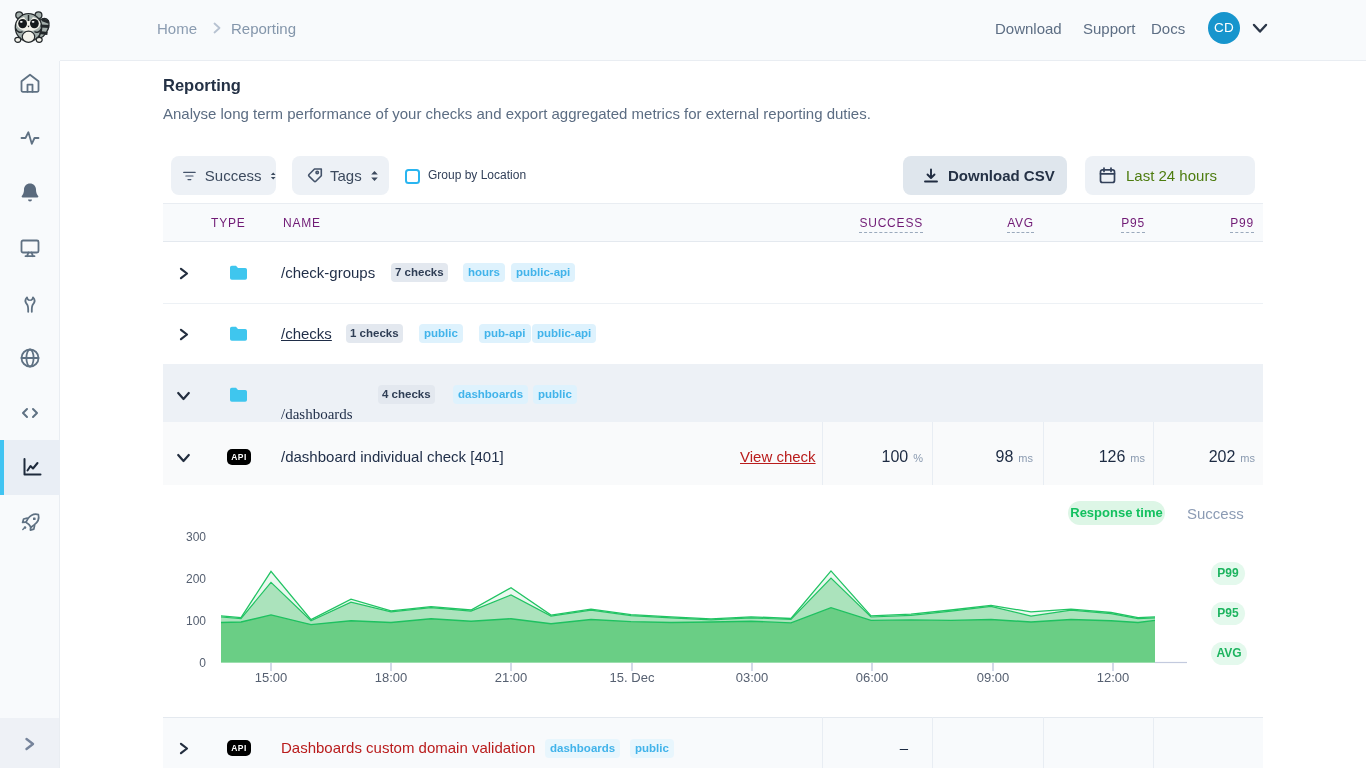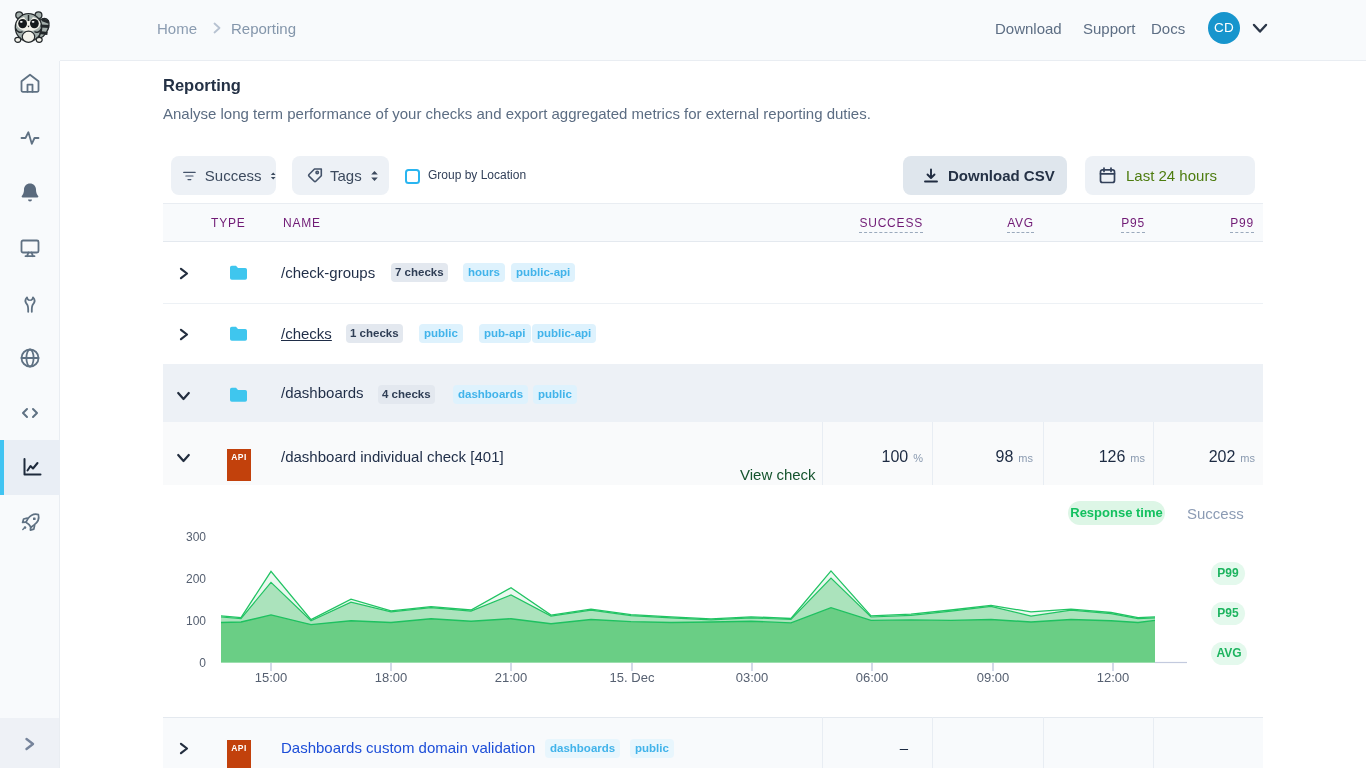--- a/index.html
+++ b/index.html
@@ -23,22 +23,22 @@
 #desc { position:absolute; left:163px; top:105px; font-size:15px; color:#5c6d83; }
 .btn { position:absolute; top:156px; height:39px; background:#edf1f6; border-radius:8px;
   display:flex; align-items:center; font-size:15px; color:#3c4a5e; }
 .hdrcell { position:absolute; top:12px; font-size:12px; color:#701a75; letter-spacing:0.8px; }
 .hdrdash { border-bottom:1px dashed #9aa9bc; padding-bottom:2px; }
 .name { position:absolute; left:281px; font-size:15px; font-weight:500; color:#1f2d47; }
 .cbadge { position:absolute; height:19px; background:#e3e8ef; border-radius:4px;
   font-size:11.5px; font-weight:700; color:#2f3e55; line-height:19px; padding:0 4px; }
 .tag { position:absolute; height:19px; background:#def2fd; border-radius:4px;
   font-size:11.5px; font-weight:700; color:#41b3ea; line-height:19px; padding:0 5px; }
-.apibadge { position:absolute; left:227px; width:24px; height:32px; background:#c2410c;
-  border-radius:0; color:#fff; font-size:8.5px; font-weight:700; letter-spacing:0.4px;
+.apibadge { position:absolute; left:227px; width:24px; height:16px; background:#000000;
+  border-radius:5px; color:#fff; font-size:8.5px; font-weight:700; letter-spacing:0.4px;
   text-align:center; line-height:16px; }
 .vline { position:absolute; width:1px; background:#e8edf3; }
 .num { position:absolute; font-size:15px; color:#1c2a42; text-align:right; }
 .unit { font-size:11px; color:#8a9ab0; margin-left:5px; }
 .gpill { position:absolute; height:23px; border-radius:12px; background:#e4f9ed;
   color:#1db45f; font-size:12px; font-weight:700; line-height:23px; text-align:center; }
 </style>
 </head>
 <body>
 <div id="topbar"></div>
@@ -217,32 +217,32 @@
 <span class="tag" style="left:532px; top:324px;">public-api</span>
 <div class="abs" style="left:163px; top:364px; width:1100px; height:1px; background:#edf1f5;"></div>
 
 <div class="abs" style="left:163px; top:364px; width:1100px; height:58px; background:#edf1f6;"></div>
 <svg class="abs" style="left:176px; top:389px;" width="15" height="13" viewBox="0 0 15 13">
     <polyline points="2.2,4 7.5,10 12.8,4" fill="none" stroke="#232e3f" stroke-width="2.2" stroke-linecap="round" stroke-linejoin="round"></polyline>
   </svg>
 <svg class="abs" style="left:230px; top:387px;" width="17" height="15" viewBox="0 0 17 15">
     <path d="M0 2.5 A1.8 1.8 0 0 1 1.8 0.7 H6 L8 3 H15.2 A1.8 1.8 0 0 1 17 4.8 V13 A1.8 1.8 0 0 1 15.2 14.8 H1.8 A1.8 1.8 0 0 1 0 13 Z" fill="#3fc6ee"></path>
   </svg>
-<span class="name" style="top:384px;">/dashboards</span>
+<span class="name" style="top:406px;font-family:Liberation Serif, serif;">/dashboards</span>
 <span class="cbadge" style="left:378px; top:385px;">4 checks</span>
 <span class="tag" style="left:453px; top:385px;">dashboards</span>
 <span class="tag" style="left:533px; top:385px;">public</span>
 
 <div class="abs" style="left:163px; top:422px; width:1100px; height:63px; background:#f9fafb;"></div>
 <svg class="abs" style="left:176px; top:451px;" width="15" height="13" viewBox="0 0 15 13">
     <polyline points="2.2,4 7.5,10 12.8,4" fill="none" stroke="#232e3f" stroke-width="2.2" stroke-linecap="round" stroke-linejoin="round"></polyline>
   </svg>
 <span class="apibadge" style="top:449px;">API</span>
 <span class="name" style="top:448px; font-weight:400; color:#22304a;">/dashboard individual check [401]</span>
-<span class="abs" style="left:740px; top:448px; font-size:15px; color:#14532d; margin-top:18px;">View check</span>
+<span class="abs" style="left:740px; top:448px; font-size:15px; color:#b91c1c; text-decoration:underline;">View check</span>
 <div class="vline" style="left:822px; top:422px; height:63px;"></div>
 <div class="vline" style="left:932px; top:422px; height:63px;"></div>
 <div class="vline" style="left:1043px; top:422px; height:63px;"></div>
 <div class="vline" style="left:1153px; top:422px; height:63px;"></div>
 <div class="num" style="right:1366px; top:448px;"></div>
 <div class="abs" style="left:823px; top:448px; width:100px; text-align:right; font-size:16px; color:#1c2a42;">100<span class="unit">%</span></div>
 <div class="abs" style="left:933px; top:448px; width:100px; text-align:right; font-size:16px; color:#1c2a42;">98<span class="unit">ms</span></div>
 <div class="abs" style="left:1045px; top:448px; width:100px; text-align:right; font-size:16px; color:#1c2a42;">126<span class="unit">ms</span></div>
 <div class="abs" style="left:1155px; top:448px; width:100px; text-align:right; font-size:16px; color:#1c2a42;">202<span class="unit">ms</span></div>
 
@@ -285,20 +285,20 @@
 </svg>
 <div class="gpill" style="left:1211px; top:562px; width:34px;">P99</div>
 <div class="gpill" style="left:1211px; top:602px; width:34px;">P95</div>
 <div class="gpill" style="left:1211px; top:642px; width:36px;">AVG</div>
 
 <div class="abs" style="left:163px; top:717px; width:1100px; height:51px; background:#f8fafc; border-top:1px solid #e4e9ef;"></div>
 <svg class="abs" style="left:177px; top:742px;" width="13" height="13" viewBox="0 0 13 13">
     <polyline points="4,1.8 10,6.5 4,11.2" fill="none" stroke="#232e3f" stroke-width="2.2" stroke-linecap="round" stroke-linejoin="round"></polyline>
   </svg>
 <span class="apibadge" style="top:740px;">API</span>
-<span class="name" style="top:739px; font-weight:400; color:#1d4ed8;">Dashboards custom domain validation</span>
+<span class="name" style="top:739px; font-weight:400; color:#b91c1c;">Dashboards custom domain validation</span>
 <span class="tag" style="left:545px; top:739px; background:#e8f6fd;">dashboards</span>
 <span class="tag" style="left:630px; top:739px; background:#e8f6fd;">public</span>
 <div class="abs" style="left:823px; top:739px; width:85px; text-align:right; font-size:15px; color:#1c2a42;">–</div>
 <div class="vline" style="left:822px; top:717px; height:51px;"></div>
 <div class="vline" style="left:932px; top:717px; height:51px;"></div>
 <div class="vline" style="left:1043px; top:717px; height:51px;"></div>
 <div class="vline" style="left:1153px; top:717px; height:51px;"></div>
 
 </body></html>

